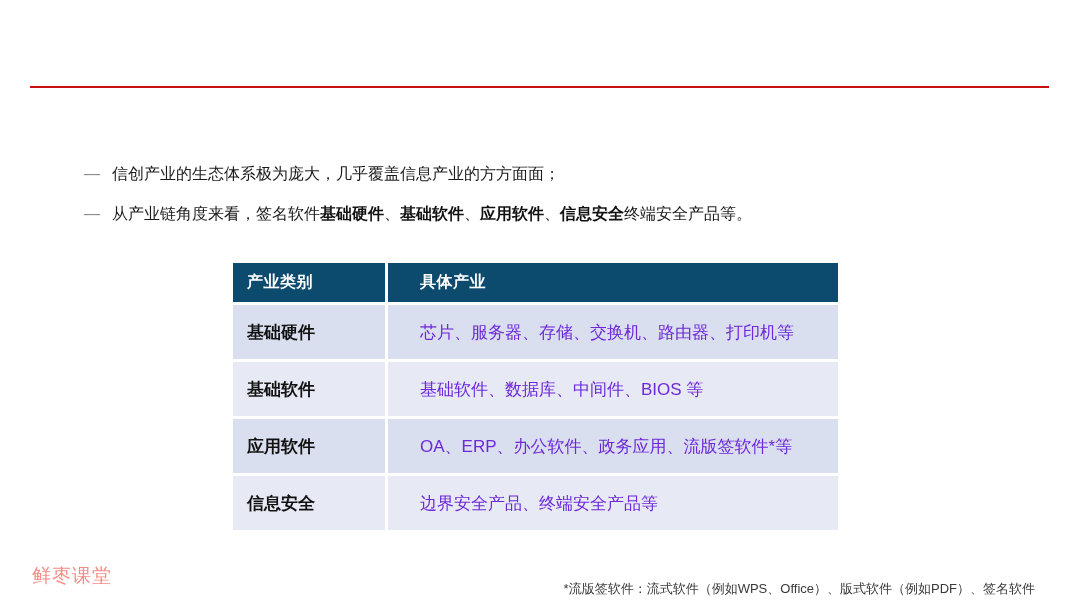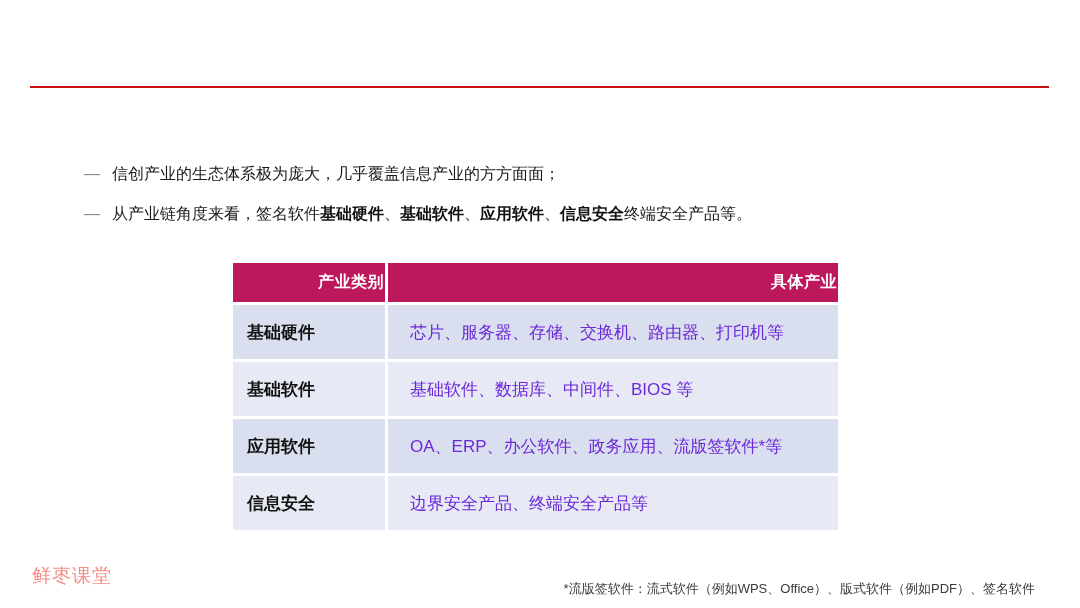--- a/index.html
+++ b/index.html
@@ -97,35 +97,34 @@
     width: 605px;
     border-collapse: separate;
     border-spacing: 0 3px;
   }
   .industry-table th, .industry-table td {
     margin: 0;
     text-align: left;
     vertical-align: middle;
   }
   .industry-table th {
-    background: #be185d;
+    background: #0c4a6e;
     color: #ffffff;
     font-size: 16px;
     font-weight: bold;
     height: 37px;
     letter-spacing: 0.5px;
-    text-align: right;
   }
   .industry-table .col-cat { width: 137px; }
   .industry-table th.col-cat, .industry-table td.col-cat {
     padding-left: 14px;
     border-right: 3px solid #ffffff;
   }
   .industry-table th.col-prod, .industry-table td.col-prod {
-    padding-left: 22px;
+    padding-left: 32px;
   }
   .industry-table td {
     height: 52px;
     font-size: 17px;
     color: #6d28d9;
   }
   .industry-table td.col-cat {
     font-weight: bold;
     color: #111111;
   }

